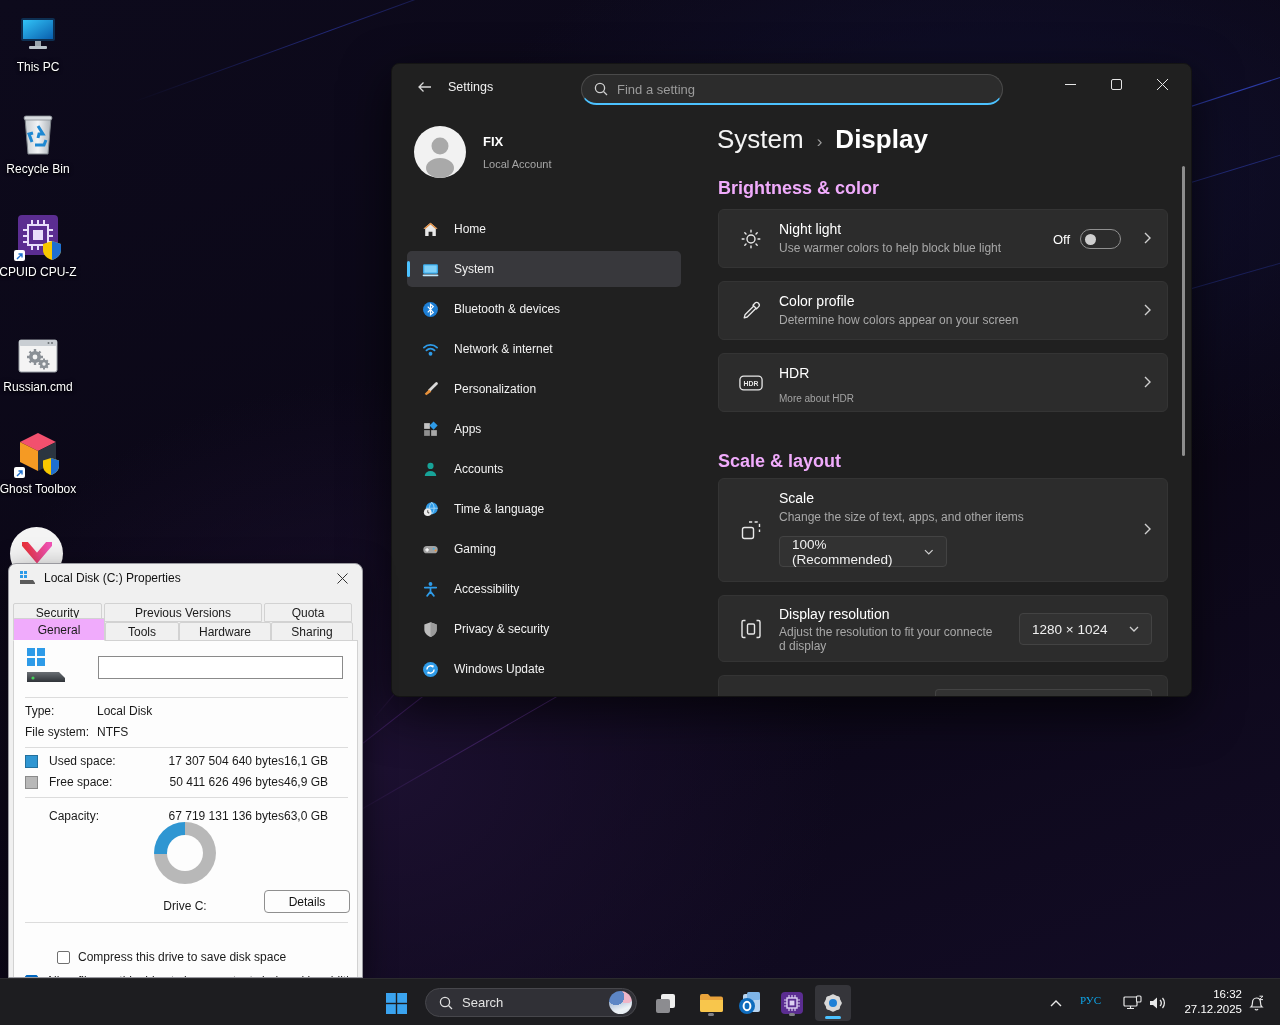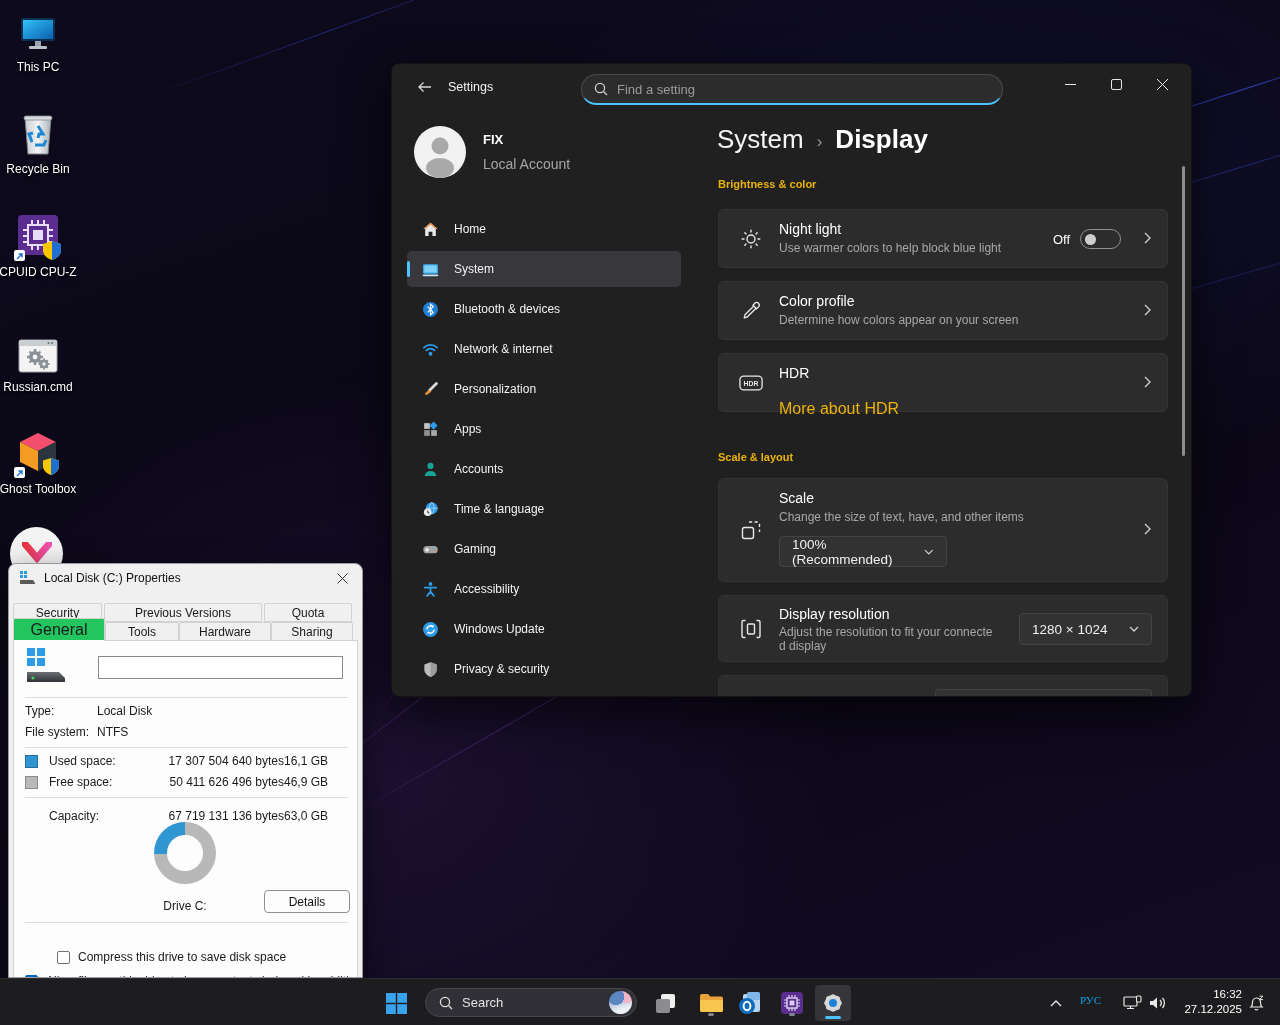--- a/index.html
+++ b/index.html
@@ -52,59 +52,59 @@
     border:1px solid #4a4a4a; border-bottom:2px solid #4cc2ff; border-radius:16px; display:flex; align-items:center; padding:0 12px; }
   .sw-search input { flex:1; background:transparent; border:none; outline:none; color:#e8e8e8; font-size:13px; margin-left:9px; }
   .sw-search input::placeholder { color:#9b9b9b; }
   .sw-controls { position:absolute; right:6px; top:0; height:40px; display:flex; }
   .sw-ctl { width:46px; height:40px; display:flex; align-items:center; justify-content:center; }
 
   .sw-user { position:absolute; left:22px; top:62px; display:flex; align-items:center; }
   .avatar { width:52px; height:52px; border-radius:50%; background:#f2f2f2; display:flex; align-items:center; justify-content:center; overflow:hidden; }
   .sw-user .uname { margin-left:17px; }
   .sw-user .n1 { font-size:13px; font-weight:bold; color:#fff; }
-  .sw-user .n2 { font-size:14px; color:#a6a6a6; margin-top:9px; }
+  .sw-user .n2 { font-size:11px; color:#a6a6a6; margin-top:9px; }
 
   .nav { position:absolute; left:15px; top:147px; width:274px; }
   .nav-item { position:relative; height:36px; margin-bottom:4px; display:flex; align-items:center; padding-left:15px; border-radius:5px; cursor:default; }
   .nav-item .nicon { width:17px; height:17px; display:flex; align-items:center; justify-content:center; }
   .nav-item .nlabel { margin-left:15px; font-size:12px; color:#f2f2f2; }
   .nav-item.selected { background:#38383c; }
   .nav-item.selected::before { content:""; position:absolute; left:0; top:10px; width:3px; height:16px; border-radius:2px; background:#4cc2ff; }
 
   .crumb { position:absolute; left:325px; top:60px; display:flex; align-items:center; }
   .crumb .c1 { font-size:26px; color:#f4f4f4; }
   .crumb .csep { font-size:17px; color:#9c9c9c; margin:4px 13px 0; }
   .crumb .c2 { font-size:26px; font-weight:bold; color:#fff; }
 
-  .sec-label { position:absolute; left:326px; font-size:11px; font-weight:bold; color:#eab308; }
+  .sec-label { position:absolute; left:326px; font-size:18px; font-weight:bold; color:#f0abfc; }
 
   .card { position:absolute; left:326px; width:450px; background:#2c2c2c; border:1px solid #343434; border-radius:6px; }
   .card .cicon { position:absolute; left:20px; top:50%; transform:translateY(-50%); width:24px; height:24px; display:flex; align-items:center; justify-content:center; }
   .ct { font-size:14px; color:#fff; }
   .cs { font-size:12px; color:#a8a8a8; margin-top:4px; }
   .chev { position:absolute; right:16px; top:50%; transform:translateY(-50%); }
   .toggle { position:absolute; right:46px; top:19px; width:41px; height:20px; border:1px solid #909090; border-radius:10px; }
   .toggle .knob { position:absolute; left:4px; top:3.5px; width:11px; height:11px; border-radius:50%; background:#cfcfcf; }
   .off-lbl { position:absolute; right:97px; top:22px; font-size:13px; color:#fff; }
-  .hdr-link { font-size:16px; color:#eab308; margin-top:19px; }
+  .hdr-link { font-size:10px; color:#a3a3a3; margin-top:12px; }
   .drop-btn { display:flex; align-items:center; justify-content:space-between; background:#323232; border:1px solid #434343; border-radius:4px; padding:0 12px; color:#f0f0f0; font-size:13.5px; }
 
   .sw-scroll { position:absolute; right:6px; top:102px; width:3px; height:290px; background:#8d8d8d; border-radius:2px; }
 
   
   .props { position:absolute; left:8px; top:563px; width:355px; height:415px; background:#f0f0f0;
     border:1px solid #9a9aa0; border-radius:8px 8px 0 0; box-shadow:0 10px 30px rgba(0,0,0,.55);
     overflow:hidden; color:#1a1a1a; font-size:12px; }
   .pt-bar { position:absolute; left:0; top:0; right:0; height:28px; display:flex; align-items:center; padding-left:10px; }
   .pt-title { margin-left:8px; font-size:12px; color:#111; }
   .pt-close { position:absolute; right:0; top:0; width:40px; height:28px; display:flex; align-items:center; justify-content:center; }
   .tab { position:absolute; height:19px; background:#f0f0f0; border:1px solid #d2d2d2; border-radius:2px 2px 0 0;
          display:flex; align-items:center; justify-content:center; font-size:12px; color:#1a1a1a; }
-  .tab.active { background:#22c55e; height:23px; z-index:3; border-bottom:1px solid #fdfdfd; font-size:16px; }
+  .tab.active { background:#f0abfc; height:23px; z-index:3; border-bottom:1px solid #fdfdfd; font-size:12px; }
   .tabpage { position:absolute; left:4px; right:4px; top:76px; bottom:0; background:#fdfdfd; border:1px solid #d2d2d2; border-bottom:none; z-index:1; }
   .prow { position:absolute; left:16px; right:14px; display:flex; align-items:center; }
   .plegend { width:13px; height:13px; margin-right:11px; border:1px solid rgba(0,0,0,.25); }
   .plbl-w { width:92px; }
   .pbytes { flex:1; text-align:right; }
   .pgb { width:64px; text-align:left; }
   .psep { position:absolute; left:16px; right:14px; height:1px; background:#dcdcdc; }
   .vol-input { position:absolute; left:89px; top:92px; width:245px; height:23px; background:#fff; border:1px solid #8a8a8a; font-size:12px; padding:0 5px; outline:none; }
   .donut { position:absolute; left:145px; top:258px; width:62px; height:62px; border-radius:50%; }
   .donut .hole { position:absolute; left:13px; top:13px; width:36px; height:36px; border-radius:50%; background:#fdfdfd; }
@@ -399,36 +399,36 @@
         <svg width="17" height="17" viewBox="0 0 16 16">
             <circle cx="8" cy="2.8" r="1.8" fill="#2e9be8"></circle>
             <path d="M2.6 6.2 H13.4 M8 6.2 V10 M8 10 L4.8 14 M8 10 L11.2 14" stroke="#2e9be8" stroke-width="1.6" fill="none" stroke-linecap="round"></path>
           </svg>
       </span>
       <span class="nlabel">Accessibility</span>
     </div>
     <div class="nav-item">
       <span class="nicon">
         <svg width="17" height="17" viewBox="0 0 16 16">
+            <path d="M8 1.2 L13.8 3.2 V7.8 C13.8 11.4 11.2 13.9 8 15 C4.8 13.9 2.2 11.4 2.2 7.8 V3.2 Z" fill="#bdbdbd"></path>
+            <path d="M8 1.2 L13.8 3.2 V7.8 C13.8 11.4 11.2 13.9 8 15 Z" fill="#9b9b9b"></path>
+          </svg>
+      </span>
+      <span class="nlabel">Privacy &amp; security</span>
+    </div>
+    <div class="nav-item">
+      <span class="nicon">
+        <svg width="17" height="17" viewBox="0 0 16 16">
             <circle cx="8" cy="8" r="7" fill="#2e9be8"></circle>
             <path d="M4.6 8 a3.4 3.4 0 0 1 5.9-2.3 M11.4 8 a3.4 3.4 0 0 1 -5.9 2.3" stroke="#fff" stroke-width="1.4" fill="none"></path>
             <path d="M10.8 3.6 L10.7 6 L8.4 5.4 Z" fill="#fff"></path>
             <path d="M5.2 12.4 L5.3 10 L7.6 10.6 Z" fill="#fff"></path>
           </svg>
       </span>
       <span class="nlabel">Windows Update</span>
-    </div>
-    <div class="nav-item">
-      <span class="nicon">
-        <svg width="17" height="17" viewBox="0 0 16 16">
-            <path d="M8 1.2 L13.8 3.2 V7.8 C13.8 11.4 11.2 13.9 8 15 C4.8 13.9 2.2 11.4 2.2 7.8 V3.2 Z" fill="#bdbdbd"></path>
-            <path d="M8 1.2 L13.8 3.2 V7.8 C13.8 11.4 11.2 13.9 8 15 Z" fill="#9b9b9b"></path>
-          </svg>
-      </span>
-      <span class="nlabel">Privacy &amp; security</span>
     </div>
   </div>
 
   <div class="crumb">
     <span class="c1">System</span>
     <span class="csep">›</span>
     <span class="c2">Display</span>
   </div>
 
   <div class="sec-label" style="top:114px;">Brightness &amp; color</div>
@@ -497,21 +497,21 @@
 
   <div class="card" style="top:414px; height:104px;">
     <span class="cicon">
       <svg width="22" height="22" viewBox="0 0 22 22">
           <rect x="2.5" y="8.5" width="11" height="11" rx="2" fill="none" stroke="#e8e8e8" stroke-width="1.4"></rect>
           <path d="M9 3 H17 a2.5 2.5 0 0 1 2.5 2.5 V13" fill="none" stroke="#e8e8e8" stroke-width="1.4" stroke-dasharray="3.2 2.4"></path>
         </svg>
     </span>
     <div style="position:absolute; left:60px; top:11px;">
       <div class="ct">Scale</div>
-      <div class="cs">Change the size of text, have, and other items</div>
+      <div class="cs">Change the size of text, apps, and other items</div>
     </div>
     <div class="drop-btn" style="position:absolute; left:60px; top:57px; width:168px; height:31px;">
       <span>100% (Recommended)</span>
       <svg width="10" height="6" viewBox="0 0 10 6">
           <path d="M1 1 L5 5 L9 1" stroke="#cfcfcf" stroke-width="1.3" fill="none"></path>
         </svg>
     </div>
     <span class="chev">
       <svg width="7" height="12" viewBox="0 0 7 12">
           <path d="M1 1 L6 6 L1 11" stroke="#cfcfcf" stroke-width="1.4" fill="none"></path>

